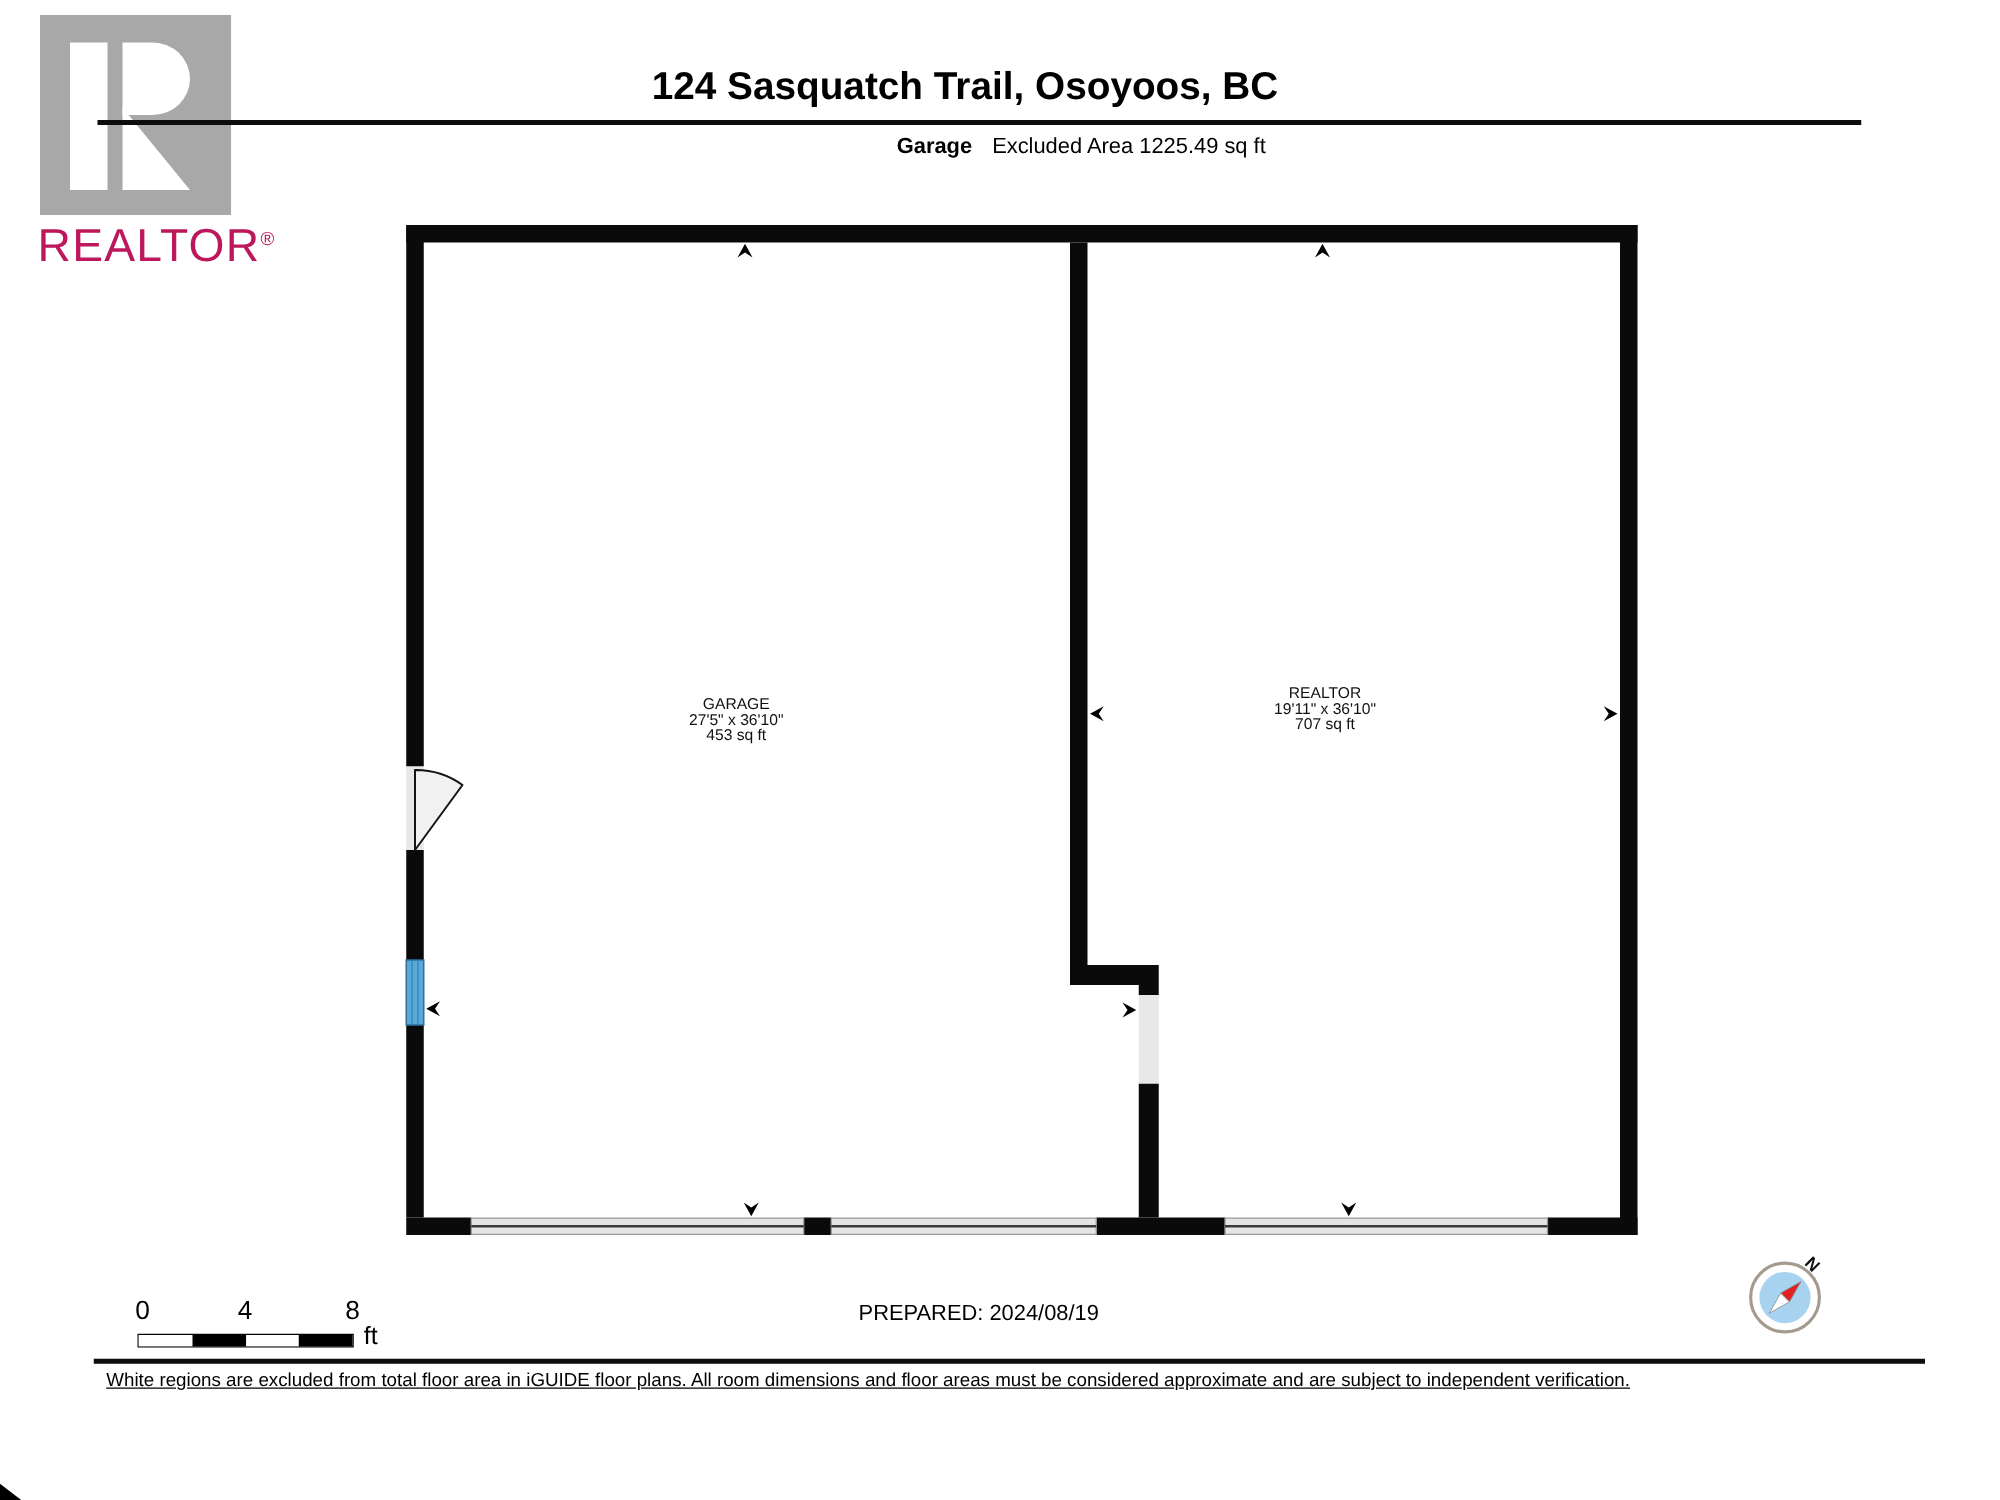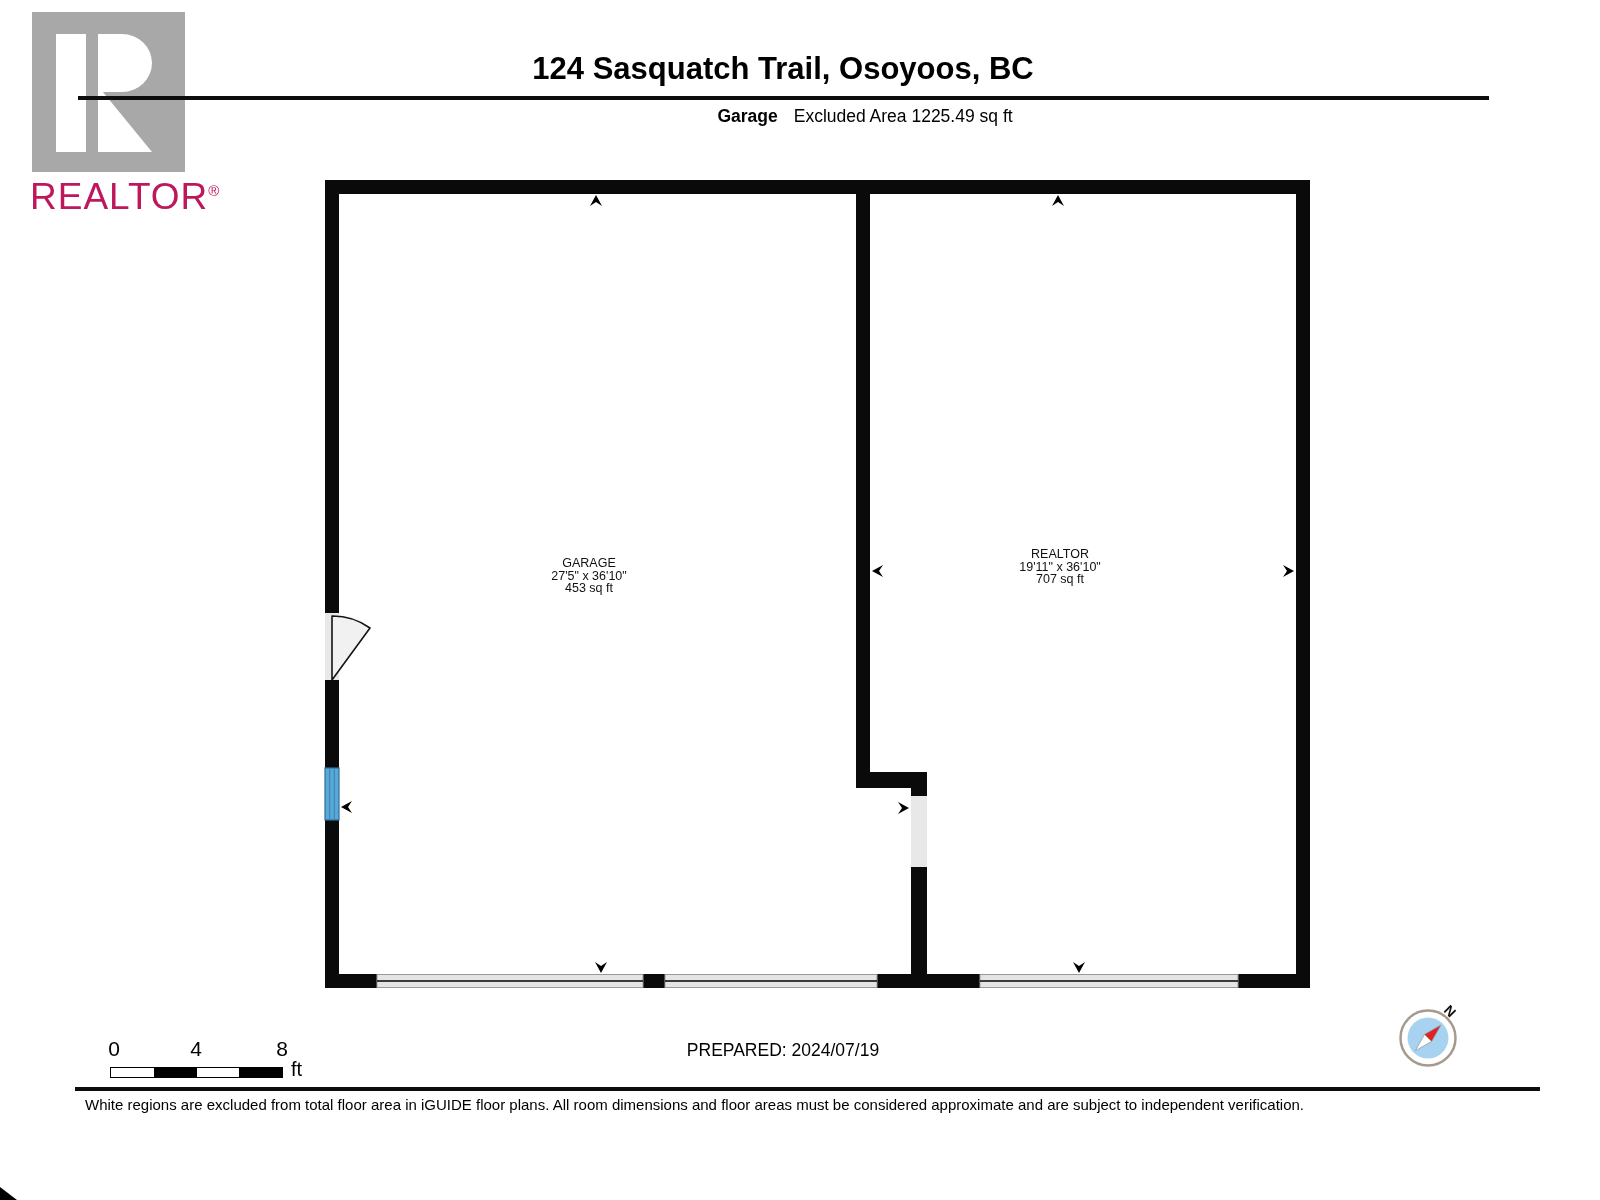--- a/index.html
+++ b/index.html
@@ -12,21 +12,21 @@
   
   .logo-wrap { position:absolute; left:30px; top:10px; width:220px; }
   .logo-word {
     position:absolute; left:0; top:166px; font-size:37px; letter-spacing:1px;
     color:#be185d; font-weight:400; white-space:nowrap;
   }
   .logo-word sup { font-size:15px; }
 
   
   .title {
-    position:absolute; left:78px; top:51px; width:1410px; text-align:center;
+    position:absolute; left:67px; top:51px; width:1410px; text-align:center;
     font-size:31px; font-weight:700; letter-spacing:0;
   }
   .header-rule { position:absolute; left:78px; top:96px; width:1411px; height:4px; background:#0d0d0d; }
   .subtitle {
     position:absolute; left:465px; top:106px; width:800px;
     display:flex; justify-content:center; gap:16px; font-size:17.5px;
   }
   .subtitle .floor-label { font-weight:700; }
 
   
@@ -44,21 +44,21 @@
   }
   .scale-bar .seg { flex:1 1 0; }
   .seg.b { background:#000; } .seg.w { background:#fff; }
   .scale-unit { position:absolute; left:291px; top:1058px; font-size:20px; }
 
   .prepared { position:absolute; left:500px; top:1040px; width:566px; text-align:center; font-size:17.5px; }
 
   .compass { position:absolute; left:1396px; top:996px; }
 
   .footer-rule { position:absolute; left:75px; top:1087px; width:1465px; height:4px; background:#0d0d0d; }
-  .disclaimer { position:absolute; left:85px; top:1096px; width:1440px; font-size:15px; }
+  .disclaimer { position:absolute; left:85px; top:1096px; width:1440px; font-size:15px;text-decoration:underline; }
 
   .corner-wedge {
     position:absolute; left:0; top:1187px; width:0; height:0;
     border-bottom:13px solid #000; border-right:17px solid transparent;
   }
 </style>
 </head>
 <body>
 
 <div class="page">
@@ -147,21 +147,21 @@
   <div class="scale-num n4">4</div>
   <div class="scale-num n8">8</div>
   <div class="scale-bar">
     <div class="seg w"></div>
     <div class="seg b"></div>
     <div class="seg w"></div>
     <div class="seg b"></div>
   </div>
   <div class="scale-unit">ft</div>
 
-  <div class="prepared">PREPARED: 2024/07/19</div>
+  <div class="prepared">PREPARED: 2024/08/19</div>
 
   <svg class="compass" width="66" height="72" viewBox="0 0 66 72">
     <circle cx="32" cy="42" r="27.5" fill="#fff" stroke="#a59a8e" stroke-width="2.5"></circle>
     <circle cx="32" cy="42" r="20.5" fill="#a8d3f0"></circle>
     <polygon points="44.7,29.3 35.5,45.5 28.5,38.5" fill="#e31f1f" stroke="#8a8a8a" stroke-width="0.8"></polygon>
     <polygon points="19.3,54.7 35.5,45.5 28.5,38.5" fill="#ffffff" stroke="#9a9a9a" stroke-width="0.8"></polygon>
     <text x="50" y="18" font-size="14" font-weight="700" fill="#111" transform="rotate(45 52 13)" font-family="Liberation Sans, sans-serif">N</text>
   </svg>
 
   <div class="footer-rule"></div>

